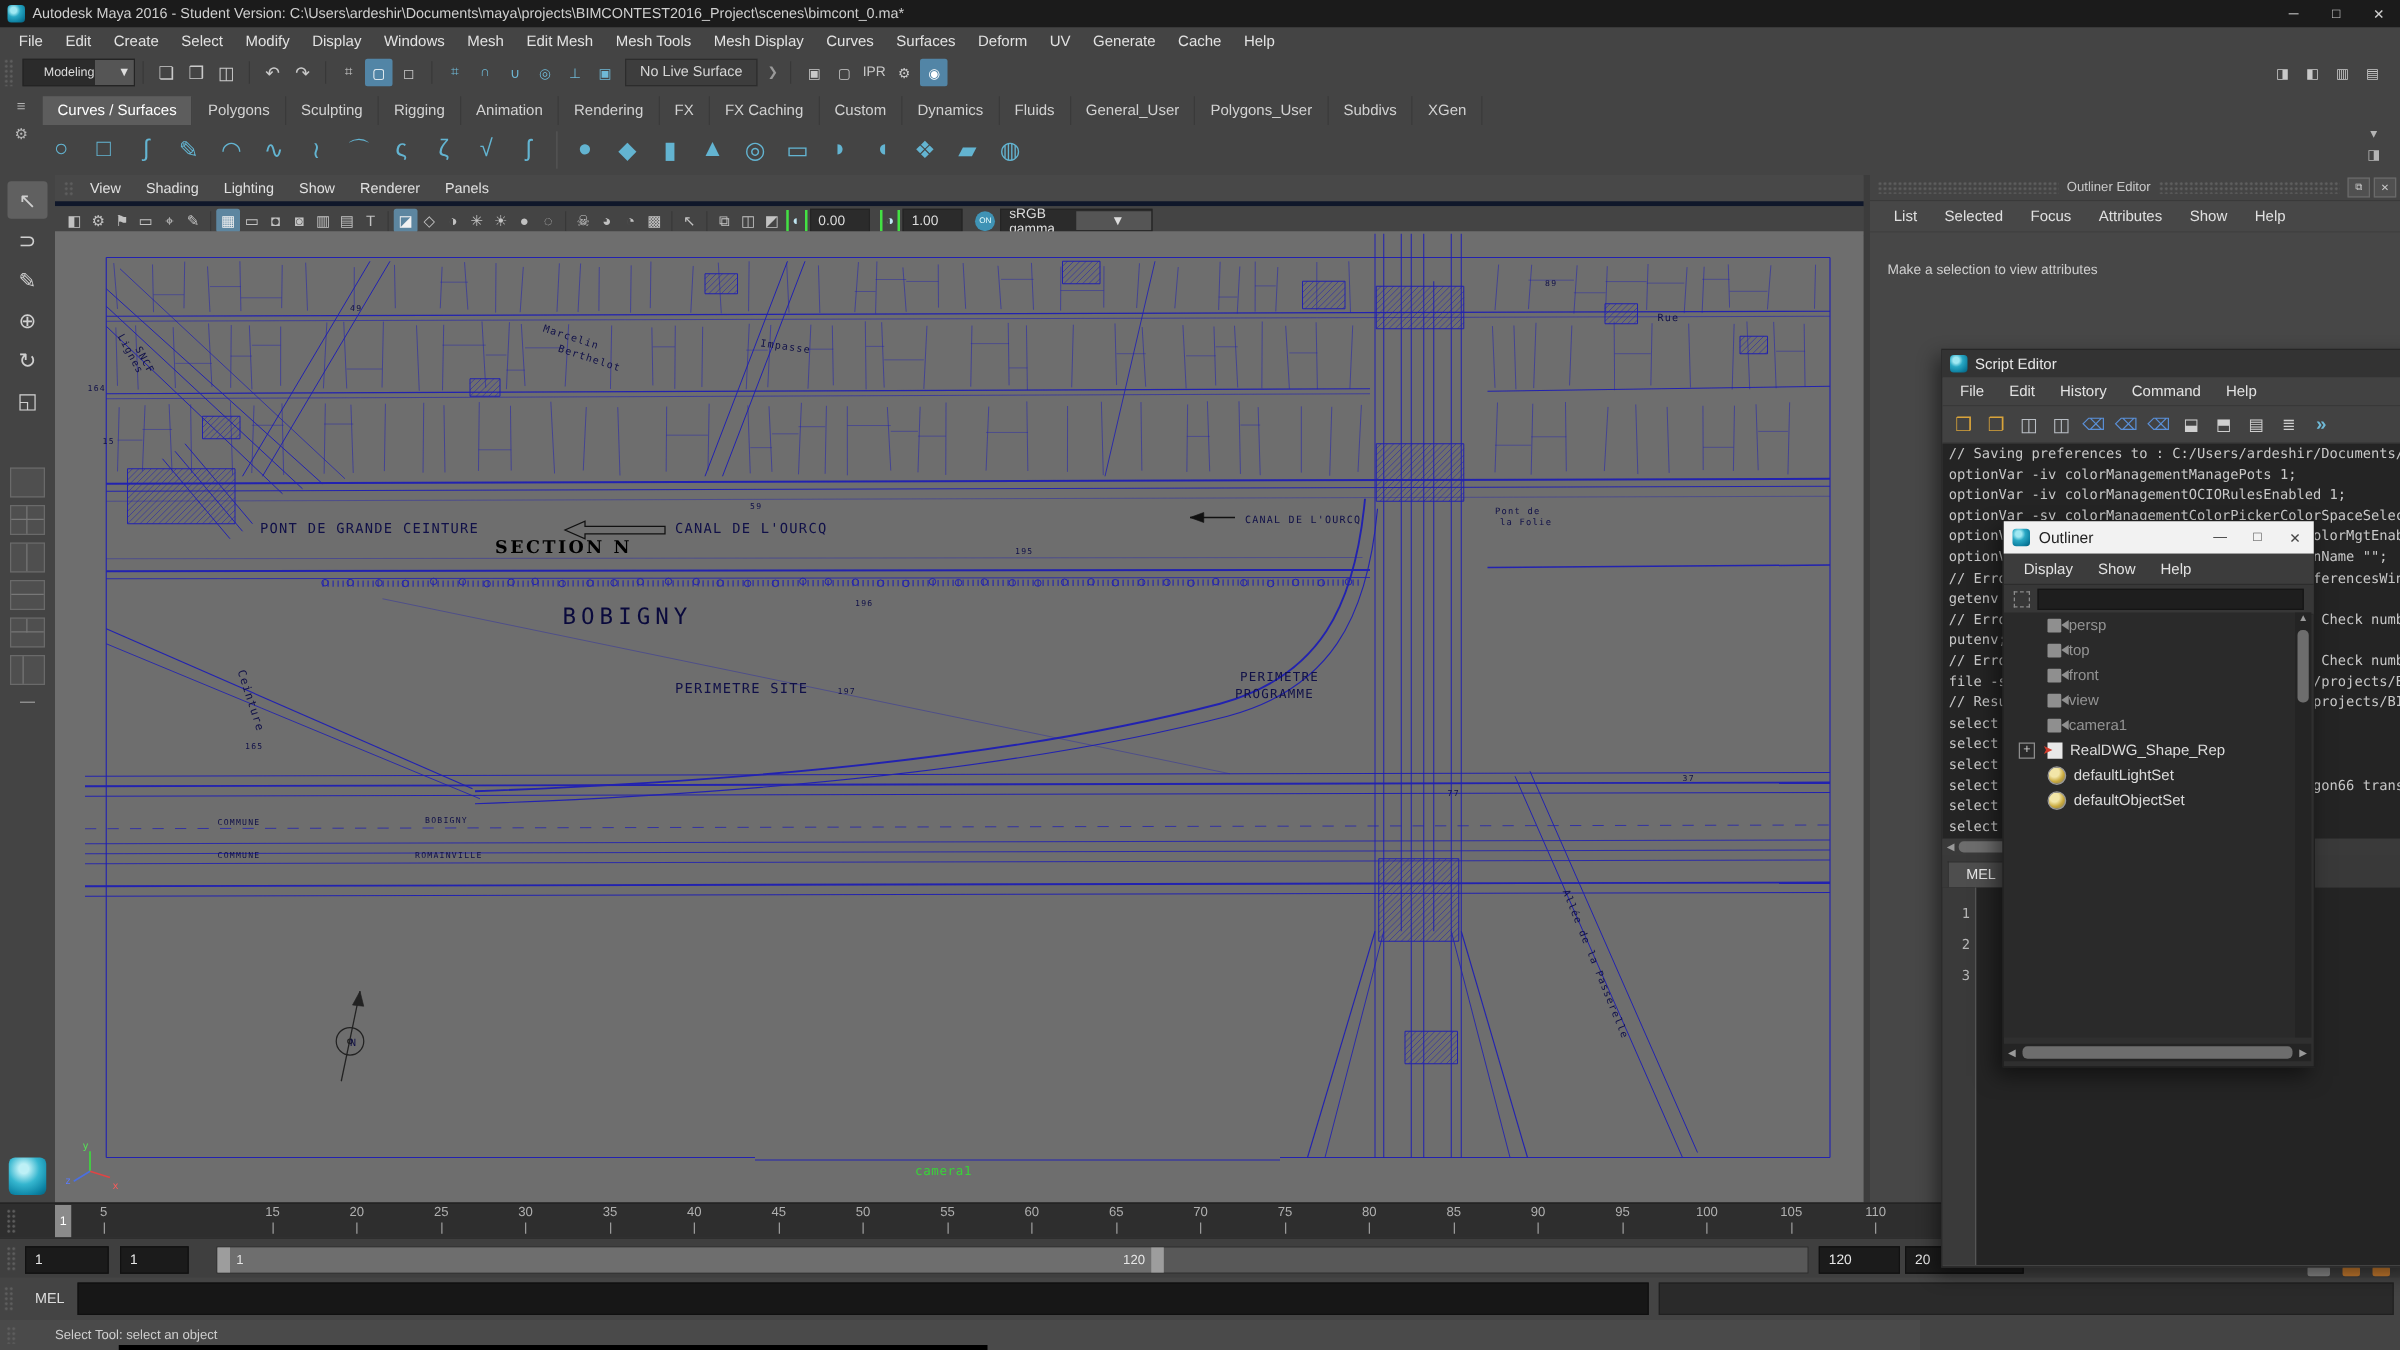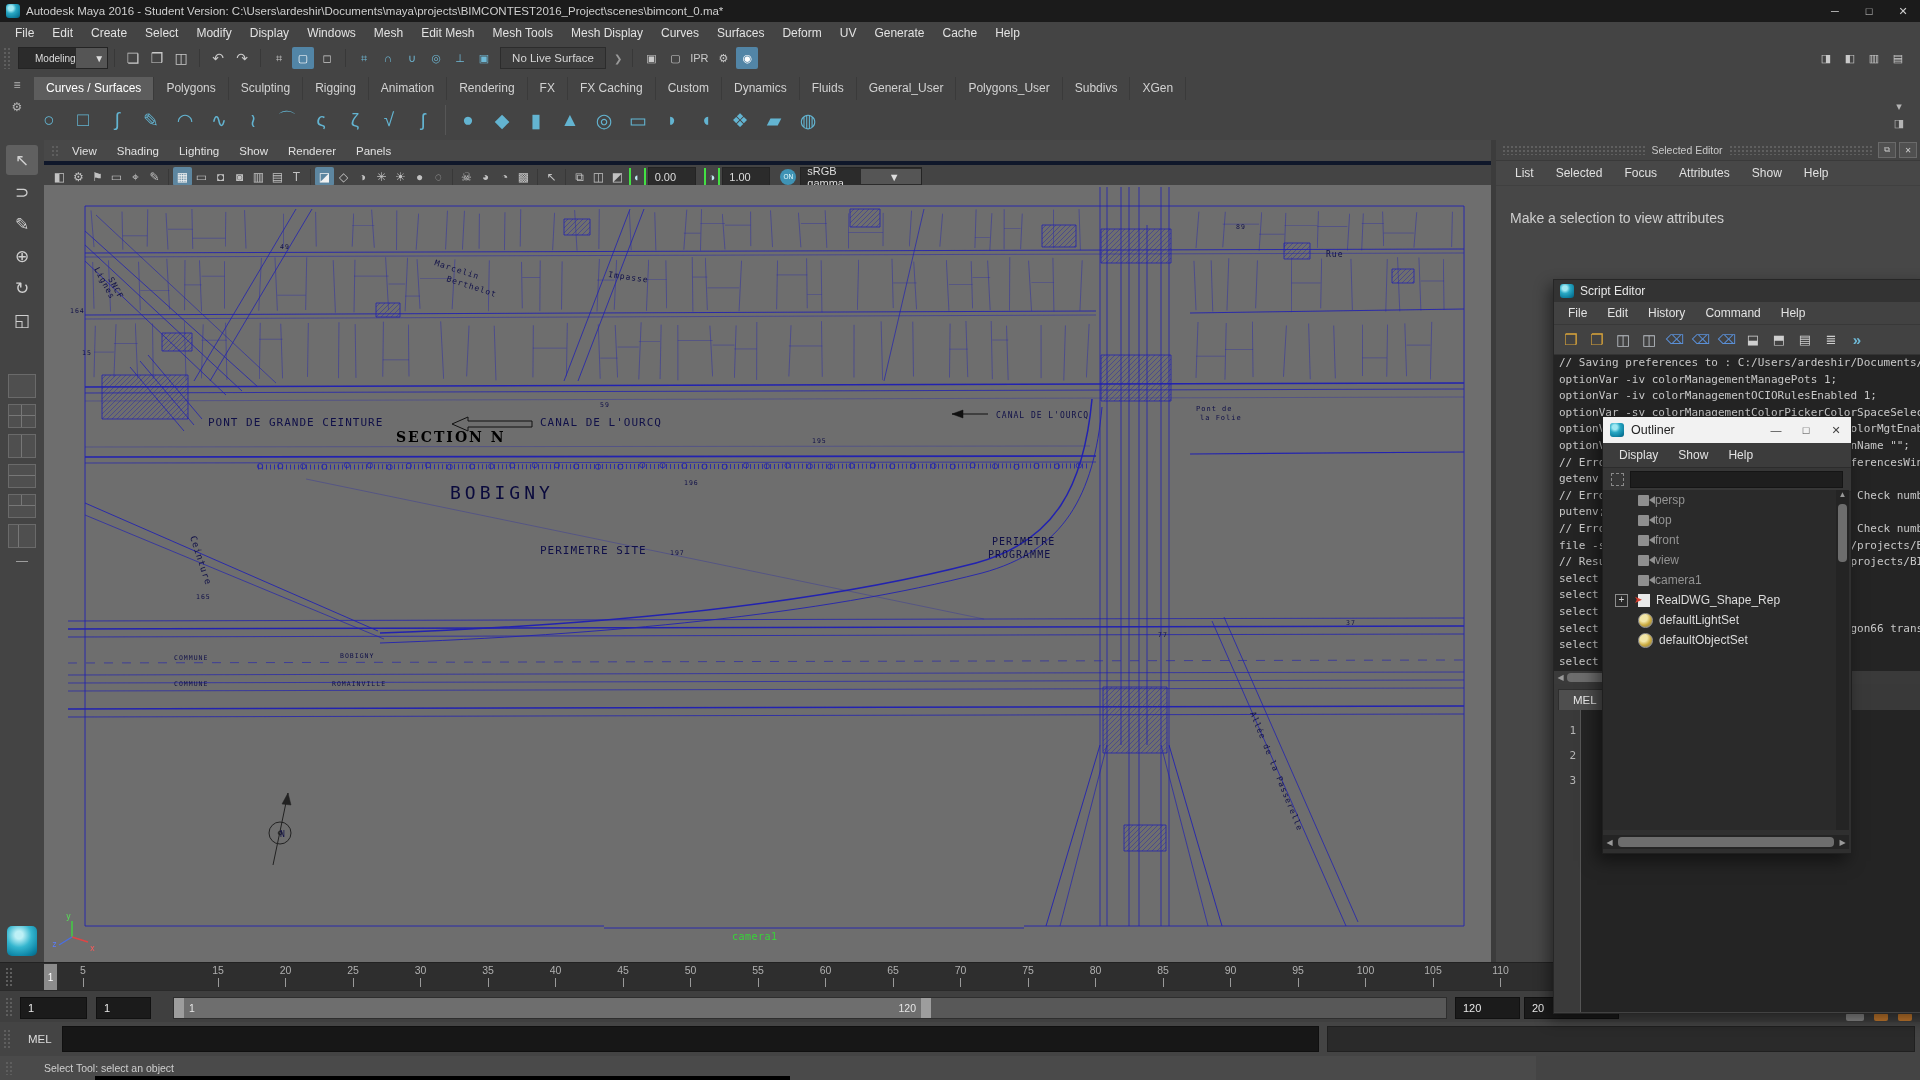--- a/index.html
+++ b/index.html
@@ -70,21 +70,21 @@
   svg text.axy{fill:#57e057;} svg text.axz{fill:#5a7cff;} svg text.axx{fill:#ff5a5a;}
   
   .splitter{position:absolute;left:1491px;top:140px;width:5px;height:822px;background:#3c3c3c;}
   .ae{position:absolute;left:1496px;top:140px;width:424px;height:822px;background:#474747;}
   .ae-header{height:20px;display:flex;align-items:center;background:#444;border-bottom:1px solid #3a3a3a;}
   .dots{flex:1;height:10px;margin:0 6px;background-image:radial-gradient(#5f5f5f 1px,transparent 1.2px);background-size:4px 4px;}
   .ae-title{font-size:10.5px;color:#c9c9c9;white-space:nowrap;}
   .ae-btn{width:16px;height:14px;border:1px solid #6a6a6a;background:#505050;color:#ccc;font-size:8px;display:flex;align-items:center;justify-content:center;margin-right:3px;}
   .ae-menus{height:24px;display:flex;align-items:center;padding-left:8px;background:#474747;border-bottom:1px solid #404040;}
   .ae-menu-item{padding:0 11px;font-size:12px;color:#e0e0e0;}
-  .ae-msg{padding:24px 0 0 14px;font-size:14px;color:#cfcfcf;}
+  .ae-msg{padding:24px 0 0 14px;font-size:11px;color:#cfcfcf;}
   
   .timeline{position:absolute;left:0;top:962px;width:1920px;height:28px;background:#2e2e2e;border-top:1px solid #222;}
   .time-ruler{position:absolute;left:14px;top:0;width:1540px;height:28px;overflow:hidden;}
   .tick{position:absolute;top:1px;width:30px;margin-left:-15px;text-align:center;font-size:10.5px;color:#b0b0b0;}
   .tick i{display:block;width:1px;height:9px;background:#9a9a9a;margin:2px auto 0;}
   .playhead{position:absolute;left:30px;top:1px;width:13px;height:26px;background:#8b8b8b;color:#fff;font-size:10px;display:flex;align-items:center;justify-content:center;}
   .range-row{position:absolute;left:0;top:990px;width:1920px;height:32px;background:#3f3f3f;border-top:1px solid #2a2a2a;}
   .rfield{position:absolute;top:6px;height:20px;background:#1b1b1b;border:1px solid #111;color:#e8e8e8;font-size:11px;display:flex;align-items:center;padding-left:7px;}
   .rtrack{position:absolute;left:173px;top:6px;width:1272px;height:20px;background:#585858;border:1px solid #2e2e2e;}
   .rfill{position:absolute;left:0;top:0;width:757px;height:100%;background:#6e6e6e;display:flex;align-items:center;}
@@ -931,21 +931,21 @@
           <text x="1302" y="440" font-size="6.5" class="cadtxt ">37</text>
         </svg>
     </div>
   </div>
 
   <div class="splitter"></div>
 
   <div class="ae">
     <div class="ae-header">
       <span class="dots"></span>
-      <span class="ae-title">Selected Editor</span>
+      <span class="ae-title">Outliner Editor</span>
       <span class="dots"></span>
       <span style="display:flex">
 
       <span class="ae-btn">⧉</span>
           <span class="ae-btn">✕</span>
         </span>
     </div>
     <div class="ae-menus">
 
     <span class="ae-menu-item">List</span>

